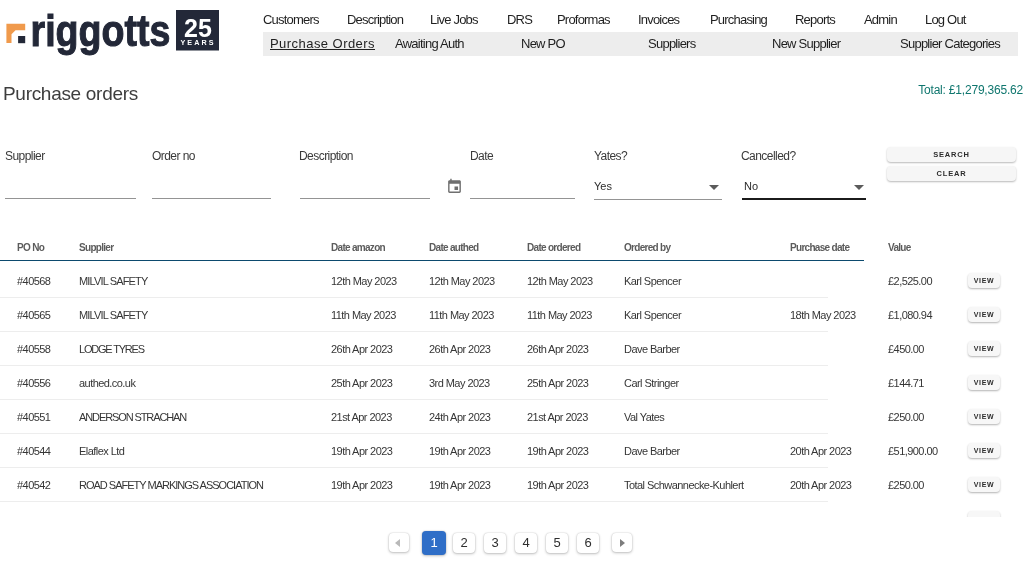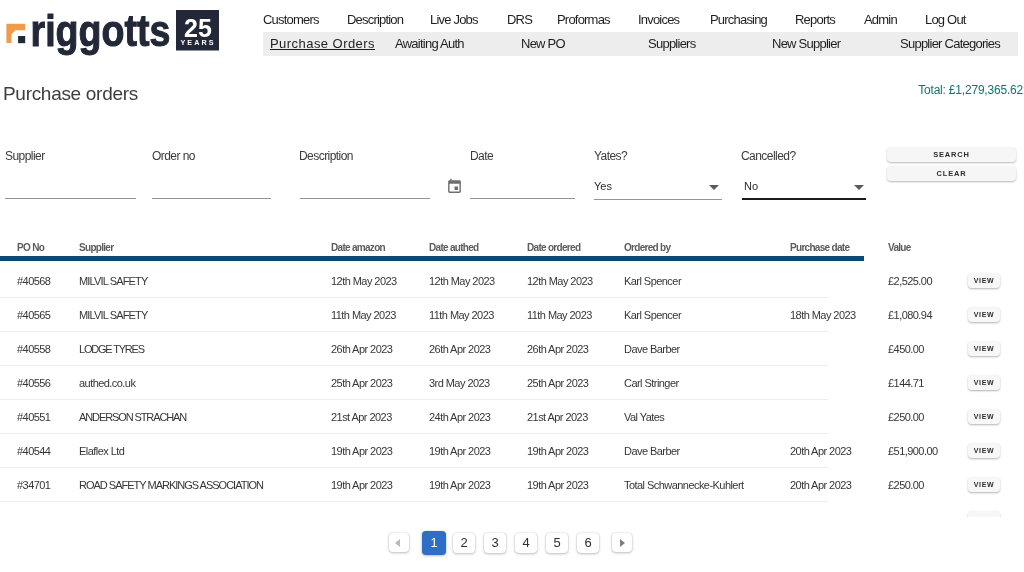--- a/index.html
+++ b/index.html
@@ -25,21 +25,21 @@
 .fval { position:absolute; font-size:11px; color:#2c2c2c; }
 .caret { position:absolute; width:0; height:0; border-left:5px solid transparent;
   border-right:5px solid transparent; border-top:5px solid #5b5b5b; top:185px; }
 .btn { position:absolute; left:887px; width:129px; height:15px; background:#f6f6f6;
   border:none; border-radius:4px; box-shadow:0 1px 2px rgba(0,0,0,0.28);
   font-family:"Liberation Sans", sans-serif; font-size:7.5px; font-weight:bold;
   letter-spacing:0.8px; color:#2c2c2c; text-align:center; line-height:15px; }
 
 
 #tablewrap { position:absolute; left:0; top:234px; width:1024px; height:283px; overflow:hidden; }
-.thead { position:absolute; top:0; left:0; width:864px; height:27px; border-bottom:5px solid #0c4a6e; }
+.thead { position:absolute; top:0; left:0; width:864px; height:27px; border-bottom:1px solid #0c4a6e; }
 .th { position:absolute; top:8px; font-size:10px; letter-spacing:-0.7px; font-weight:bold; color:#5c5c5c; white-space:nowrap; }
 .row { position:absolute; left:0; width:828px; height:34px; border-bottom:1px solid #ededed; }
 .td { position:absolute; top:11px; font-size:11px; letter-spacing:-0.55px; color:#363636; white-space:nowrap; }
 .view { position:absolute; left:968px; top:9px; width:32px; height:15px; background:#f7f7f7;
   border-radius:4px; box-shadow:0 1px 2px rgba(0,0,0,0.3); font-size:7px; font-weight:bold;
   letter-spacing:0.6px; color:#2c2c2c; text-align:center; line-height:15px; }
 .c1{left:17px}.c2{left:79px}.c3{left:331px}.c4{left:429px}.c5{left:527px}.c6{left:624px}.c7{left:790px}.c8{left:888px}
 
 
 #pager { position:absolute; top:531px; left:0; width:1024px; }
@@ -184,21 +184,21 @@
         <span class="td c2">Elaflex Ltd</span>
       <span class="td c3">19th Apr 2023</span>
         <span class="td c4">19th Apr 2023</span>
       <span class="td c5">19th Apr 2023</span>
         <span class="td c6">Dave Barber</span>
       <span class="td c7">20th Apr 2023</span>
         <span class="td c8">£51,900.00</span>
       <span class="view">VIEW</span>
     </div>
     <div class="row" style="top:234px">
-      <span class="td c1">#34701</span>
+      <span class="td c1">#40542</span>
         <span class="td c2" style="letter-spacing:-1px">ROAD SAFETY MARKINGS ASSOCIATION</span>
       <span class="td c3">19th Apr 2023</span>
         <span class="td c4">19th Apr 2023</span>
       <span class="td c5">19th Apr 2023</span>
         <span class="td c6">Total Schwannecke-Kuhlert</span>
       <span class="td c7">20th Apr 2023</span>
         <span class="td c8">£250.00</span>
       <span class="view">VIEW</span>
     </div>
     <div class="row" style="top:268px;border-bottom:none">

